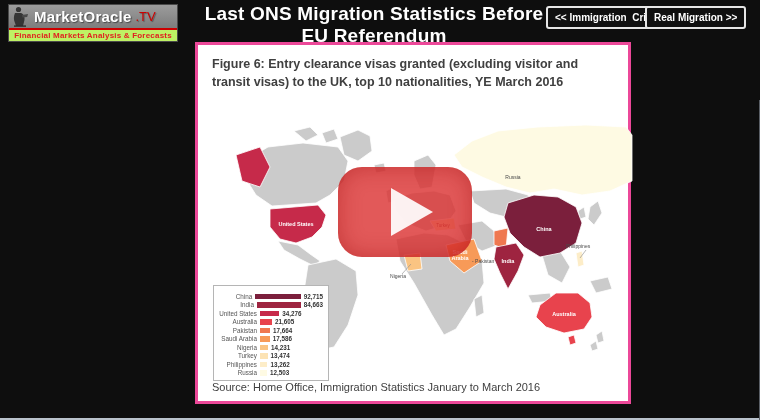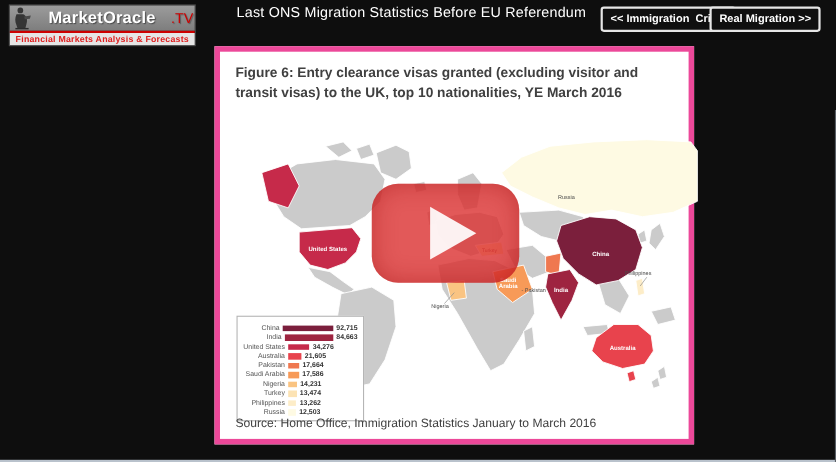--- a/index.html
+++ b/index.html
@@ -7,48 +7,48 @@
   body {
     position:relative; background:#0e0e0e; overflow:hidden;
     font-family:"Liberation Sans", sans-serif;
   }
   
   .logo {
     position:absolute; left:8px; top:4px; width:170px; height:38px;
     border:1px solid #4a4a4a; background:#141414;
   }
   .logo-top {
-    height:23px; display:flex; align-items:center; gap:14px; padding-left:3px;
+    height:23px; display:flex; align-items:center; gap:4px; padding-left:3px;
     background:linear-gradient(#9c9c9c,#7d7d7d);
   }
   .logo-brand { font-size:15px; font-weight:bold; color:#fff; letter-spacing:0.2px;
     text-shadow:1px 1px 1px rgba(0,0,0,0.45); }
   .logo-suffix { font-size:13px; font-weight:normal; color:#cc0000;
     text-shadow:1px 1px 1px rgba(0,0,0,0.35); }
   .logo-redline { height:2px; background:#cc0000; }
   .logo-tagline {
-    height:11px; background:#e5e5e5; color:#e02020; font-size:8px; font-weight:bold;
+    height:11px; background:#bef264; color:#e02020; font-size:8px; font-weight:bold;
     display:flex; align-items:center; justify-content:center; letter-spacing:0.2px;
   }
   .page-title {
     position:absolute; left:200px; top:3px; width:348px; text-align:center;
-    color:#ffffff; font-size:13px; font-weight:normal; letter-spacing:0.2px;
+    color:#ffffff; font-size:19px; font-weight:bold; letter-spacing:0.2px;
   }
   .nav-btn {
     position:absolute; top:6px; background:#101010; color:#fff;
     border:2px solid #e6e6e6; border-radius:3px; font-size:10px; font-weight:bold;
     padding:4px 7px; cursor:pointer; white-space:pre;
     font-family:"Liberation Sans", sans-serif;
   }
   .nav-prev { left:546px; }
   .nav-next { left:645px;text-align:center; }
   
   .figure-panel {
     position:absolute; left:195px; top:42px; width:436px; height:362px;
-    background:#ffffff; border:5px solid #ec4899;
+    background:#ffffff; border:3px solid #ec4899;
   }
   .figure-title {
     position:absolute; left:14px; top:10px; width:400px;
     color:#404040; font-size:12.5px; font-weight:bold; line-height:1.45;
   }
   .map-svg { position:absolute; left:0; top:58px; width:436px; height:250px; }
   .map-label-w { fill:#ffffff; font-size:5.5px; font-weight:bold; }
   .map-label-d { fill:#4a4a4a; font-size:5px; }
   .leader { stroke:#8a8a8a; stroke-width:0.6; fill:none; }
   .legend-box {

